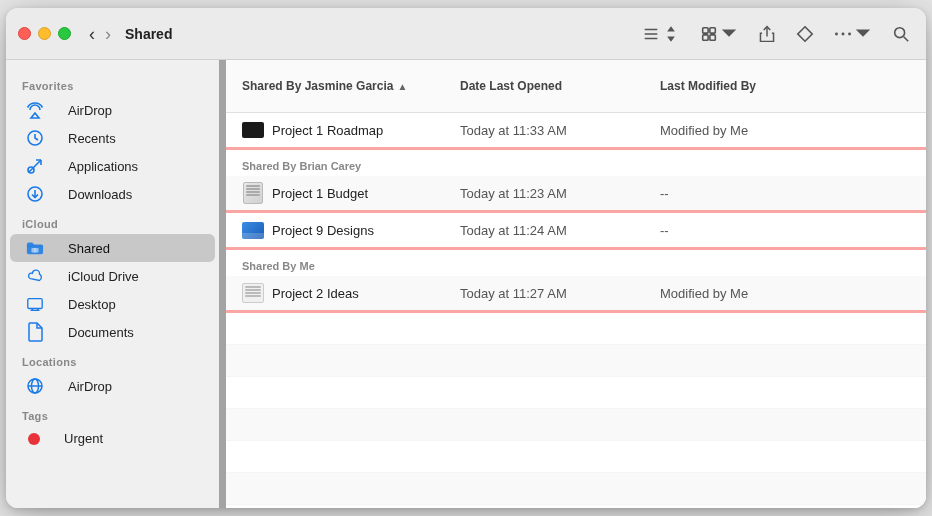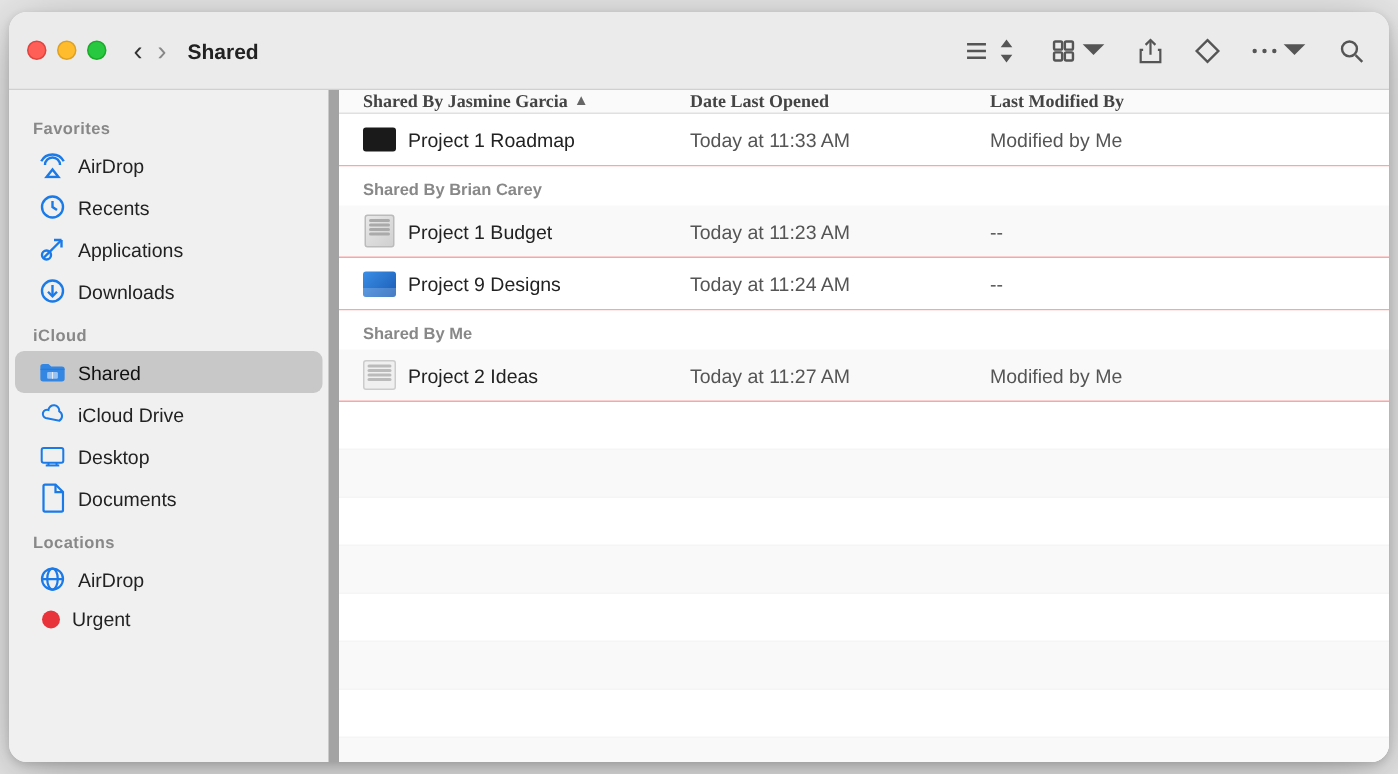--- a/index.html
+++ b/index.html
@@ -105,21 +105,21 @@
     .sidebar-section-label {
       font-size: 11px;
       font-weight: 600;
       color: #888;
       padding: 10px 16px 4px 16px;
       letter-spacing: 0.3px;
     }
     .sidebar-item {
       display: flex;
       align-items: center;
-      gap: 8px;
+      gap: 24px;
       padding: 5px 10px 5px 16px;
       cursor: pointer;
       border-radius: 6px;
       margin: 0 4px;
       font-size: 13px;
       color: #222;
     }
     .sidebar-item.active {
       background: #c8c8c8;
       color: #111;
@@ -145,28 +145,27 @@
     .file-pane {
       flex: 1;
       display: flex;
       flex-direction: column;
       background: #fff;
       overflow: hidden;
     }
     .file-table-header {
       display: grid;
       grid-template-columns: 1fr 200px 250px;
-      padding: 0 16px;
+      padding: 19px 16px;
       border-bottom: 1px solid #e0e0e0;
       font-size: 12px;
       font-weight: 600;
       color: #444;
       background: #fafafa;
       flex-shrink: 0;
-      font-family: Liberation Serif, serif;
     }
     .file-table-header .col-name {
       display: flex;
       align-items: center;
       gap: 4px;
     }
     .sort-arrow {
       font-size: 10px;
       color: #666;
     }
@@ -181,21 +180,21 @@
       padding: 10px 4px 4px 16px;
       background: #fff;
     }
     .file-row {
       display: grid;
       grid-template-columns: 1fr 200px 250px;
       padding: 6px 16px;
       align-items: center;
       font-size: 13px;
       color: #222;
-      border-bottom: 1px solid #fca5a5;
+      border-bottom: 3px solid #fca5a5;
       cursor: pointer;
     }
     .file-row.alt { background: #f9f9f9; }
     .file-name-cell {
       display: flex;
       align-items: center;
       gap: 8px;
     }
     .file-icon {
       width: 22px;
@@ -449,20 +448,21 @@
         <div class="sidebar-item-icon icon-blue">
           <svg viewBox="0 0 18 18" width="18" height="18" fill="none" stroke="#1a7ae8" stroke-width="1.5">
             <circle cx="9" cy="9" r="7"></circle>
             <ellipse cx="9" cy="9" rx="3.5" ry="7"></ellipse>
             <line x1="2" y1="9" x2="16" y2="9"></line>
           </svg>
         </div>
         <span>AirDrop</span>
       </div>
 
+      <div class="sidebar-section-label">Tags</div>
 
       <div class="sidebar-item">
         <div class="tag-dot" style="background:#e8333a; margin-left: 2px;"></div>
         <span>Urgent</span>
       </div>
     </div>
 
     <div class="file-pane">
 
       <div class="file-table-header">

